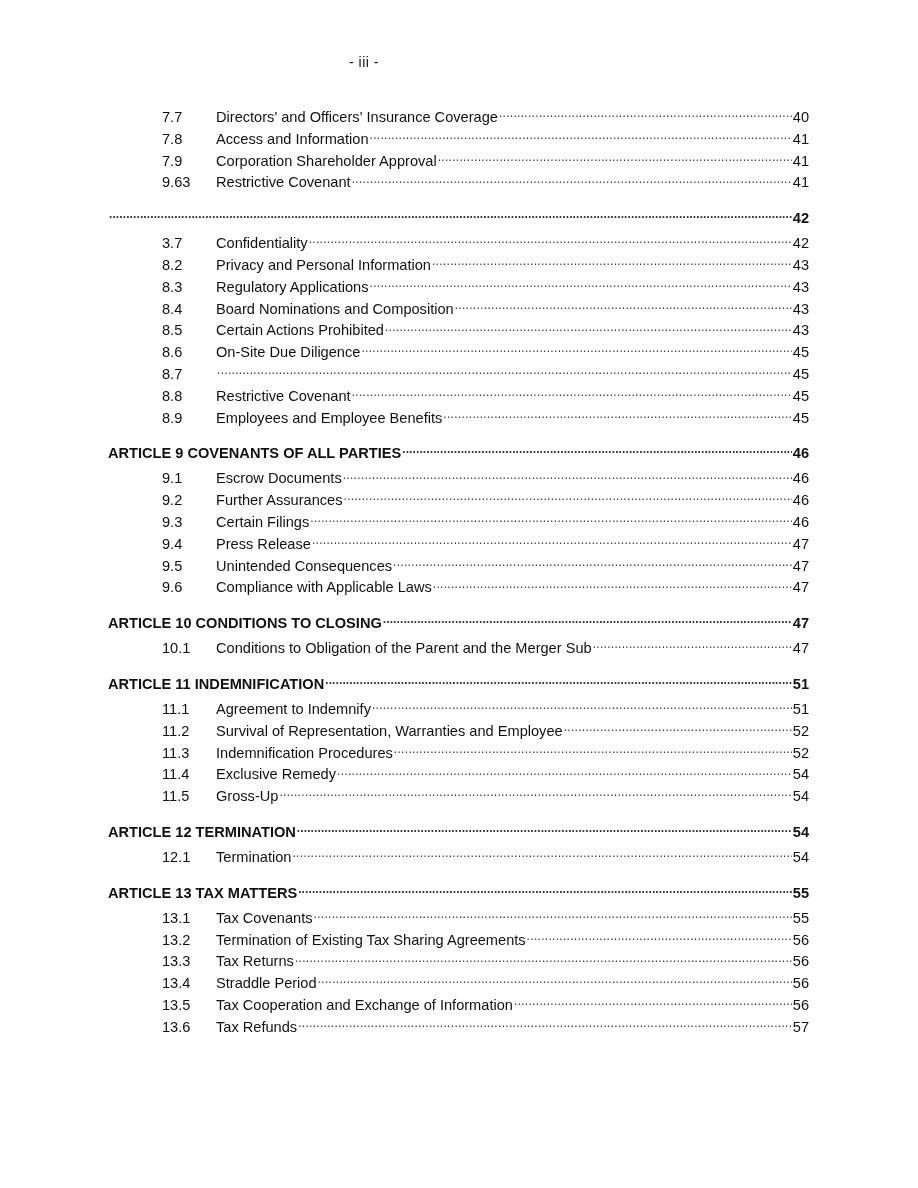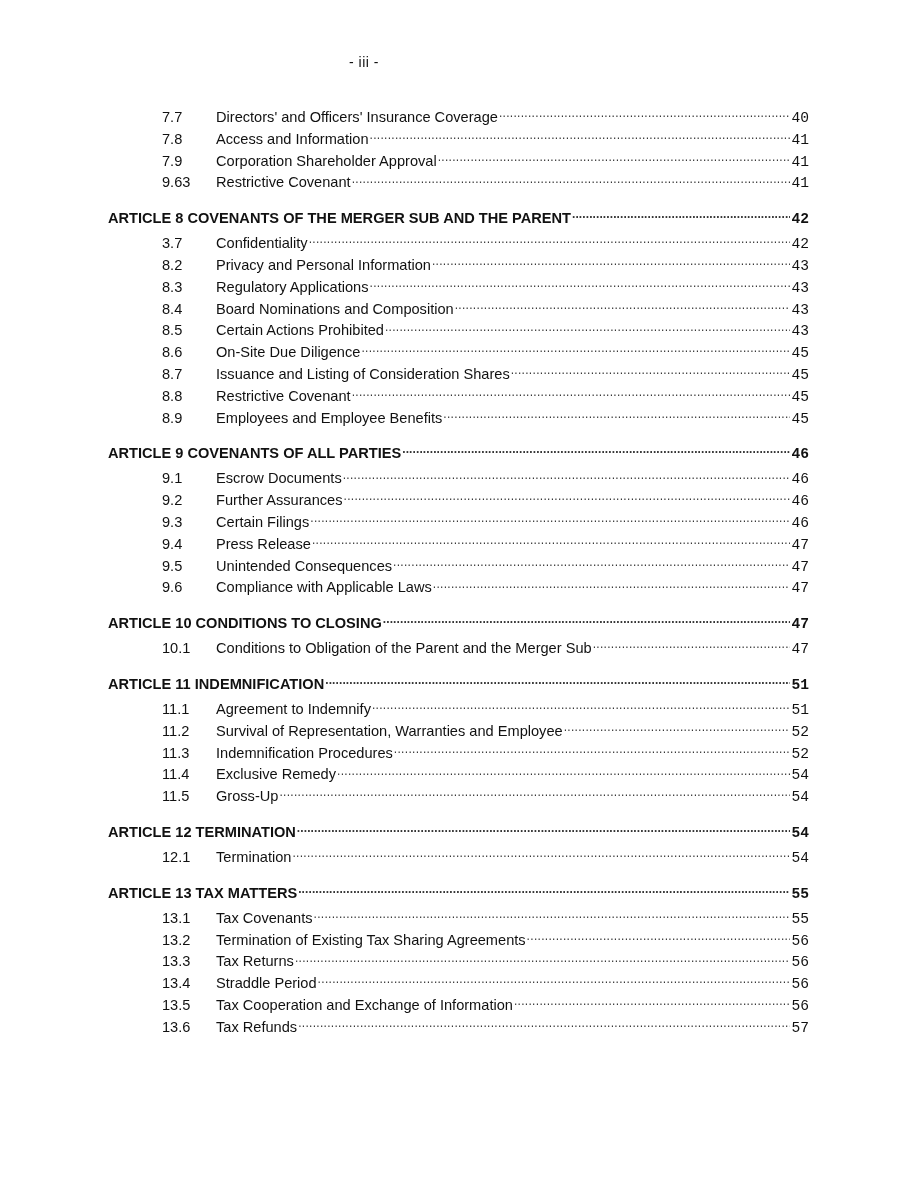--- a/index.html
+++ b/index.html
@@ -24,21 +24,21 @@
   .title { flex: 0 0 auto; }
   .leader {
     flex: 1 1 auto; overflow: hidden; margin: 0 1px;
     position: relative; height: 1em;
   }
   .leader::after {
     content: "....................................................................................................................................................................................................................................................";
     position: absolute; left: 0; bottom: -3px; font-size: 12px; letter-spacing: 0.3px;
     color: #333;
   }
-  .pg { flex: 0 0 auto; text-align: right; font-family: Liberation Mono, monospace; }
+  .pg { flex: 0 0 auto; text-align: right; }
   .article { font-weight: bold; margin-top: 13px; height: 23px; line-height: 23px; margin-bottom: 3px; }
   .article .leader::after { letter-spacing: 0.1px; font-weight: bold; }
 </style>
 </head>
 <body>
 
 <div class="page-number">- iii -</div>
 
 <div class="toc" id="toc">
     <div class="row sub">
@@ -59,21 +59,20 @@
       <span class="leader"></span>
       <span class="pg">41</span>
     </div>
     <div class="row sub">
       <span class="num">9.63</span>
       <span class="title">Restrictive Covenant</span>
       <span class="leader"></span>
       <span class="pg">41</span>
     </div>
     <div class="row article">
-      <span class="title">ARTICLE 8 COVENANTS OF THE MERGER SUB AND THE PARENT</span>
       <span class="leader"></span>
       <span class="pg">42</span>
     </div>
     <div class="row sub">
       <span class="num">3.7</span>
       <span class="title">Confidentiality</span>
       <span class="leader"></span>
       <span class="pg">42</span>
     </div>
     <div class="row sub">
@@ -101,21 +100,20 @@
       <span class="pg">43</span>
     </div>
     <div class="row sub">
       <span class="num">8.6</span>
       <span class="title">On-Site Due Diligence</span>
       <span class="leader"></span>
       <span class="pg">45</span>
     </div>
     <div class="row sub">
       <span class="num">8.7</span>
-      <span class="title">Issuance and Listing of Consideration Shares</span>
       <span class="leader"></span>
       <span class="pg">45</span>
     </div>
     <div class="row sub">
       <span class="num">8.8</span>
       <span class="title">Restrictive Covenant</span>
       <span class="leader"></span>
       <span class="pg">45</span>
     </div>
     <div class="row sub">

